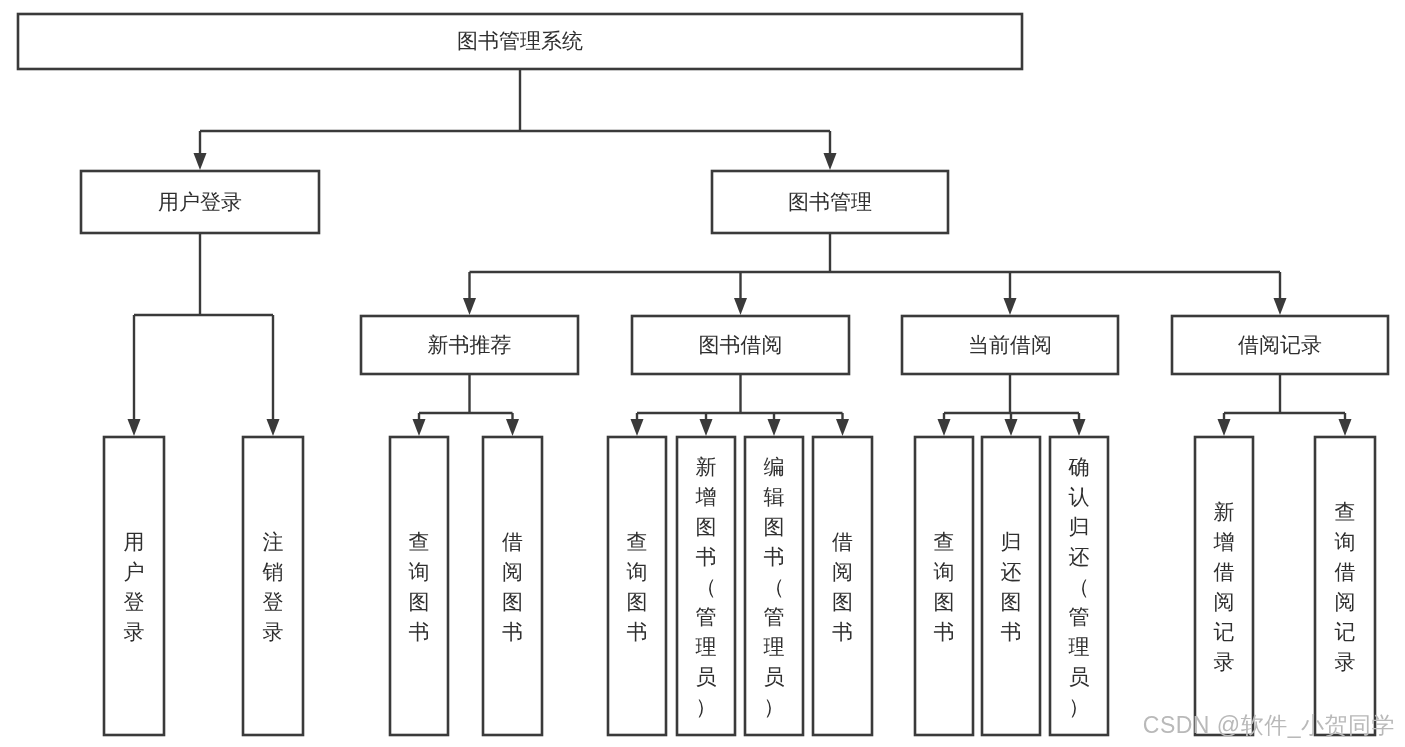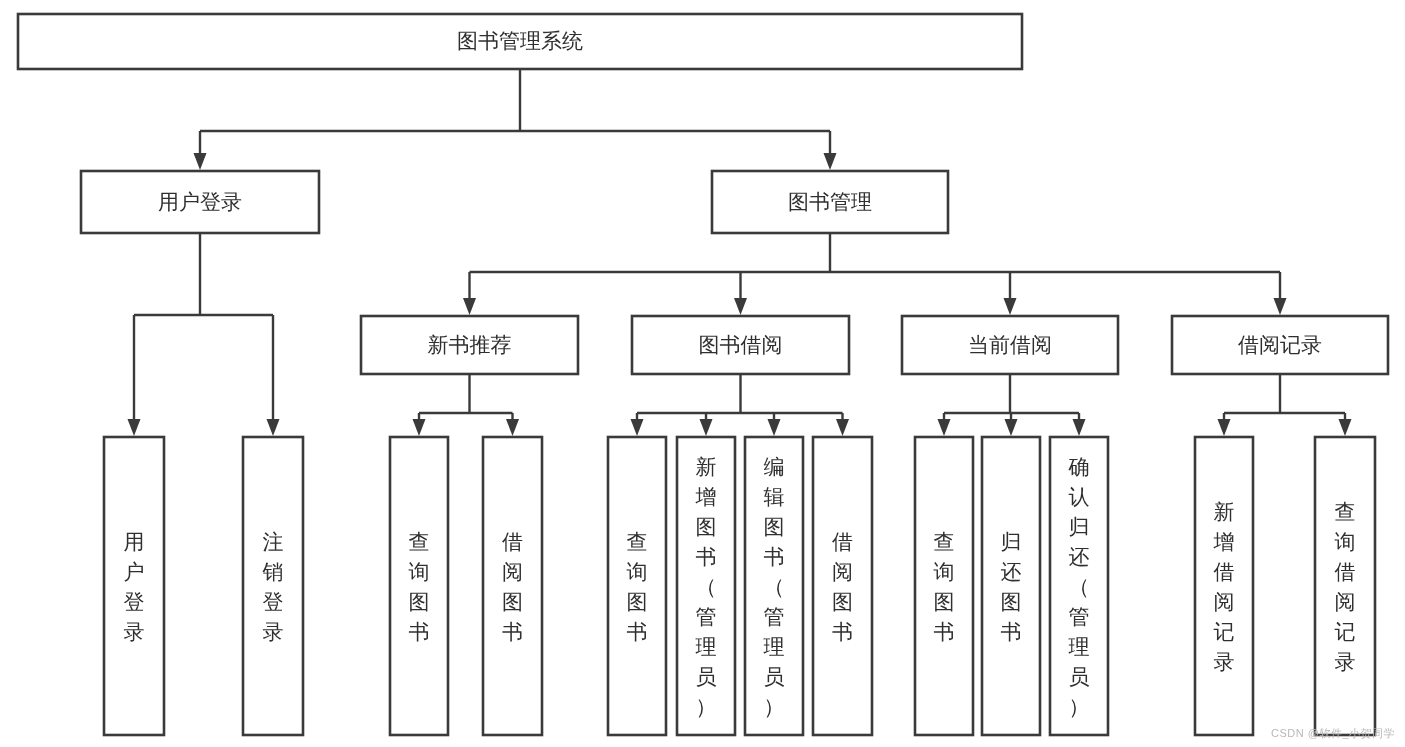--- a/index.html
+++ b/index.html
@@ -45,21 +45,21 @@
   }
   .arrow-head {
     fill: #3a3a3a;
     stroke: none;
   }
   .watermark {
     position: absolute;
     right: 10px;
     bottom: 6px;
     font-family: "Liberation Sans", "DejaVu Sans", sans-serif;
-    font-size: 11px;
+    font-size: 23px;
     color: #b9b9b9;
     letter-spacing: 0.5px;
     white-space: nowrap;
     pointer-events: none;
   }
 </style>
 </head>
 <body>
 
 <svg id="diagram" viewBox="0 0 1405 747">

